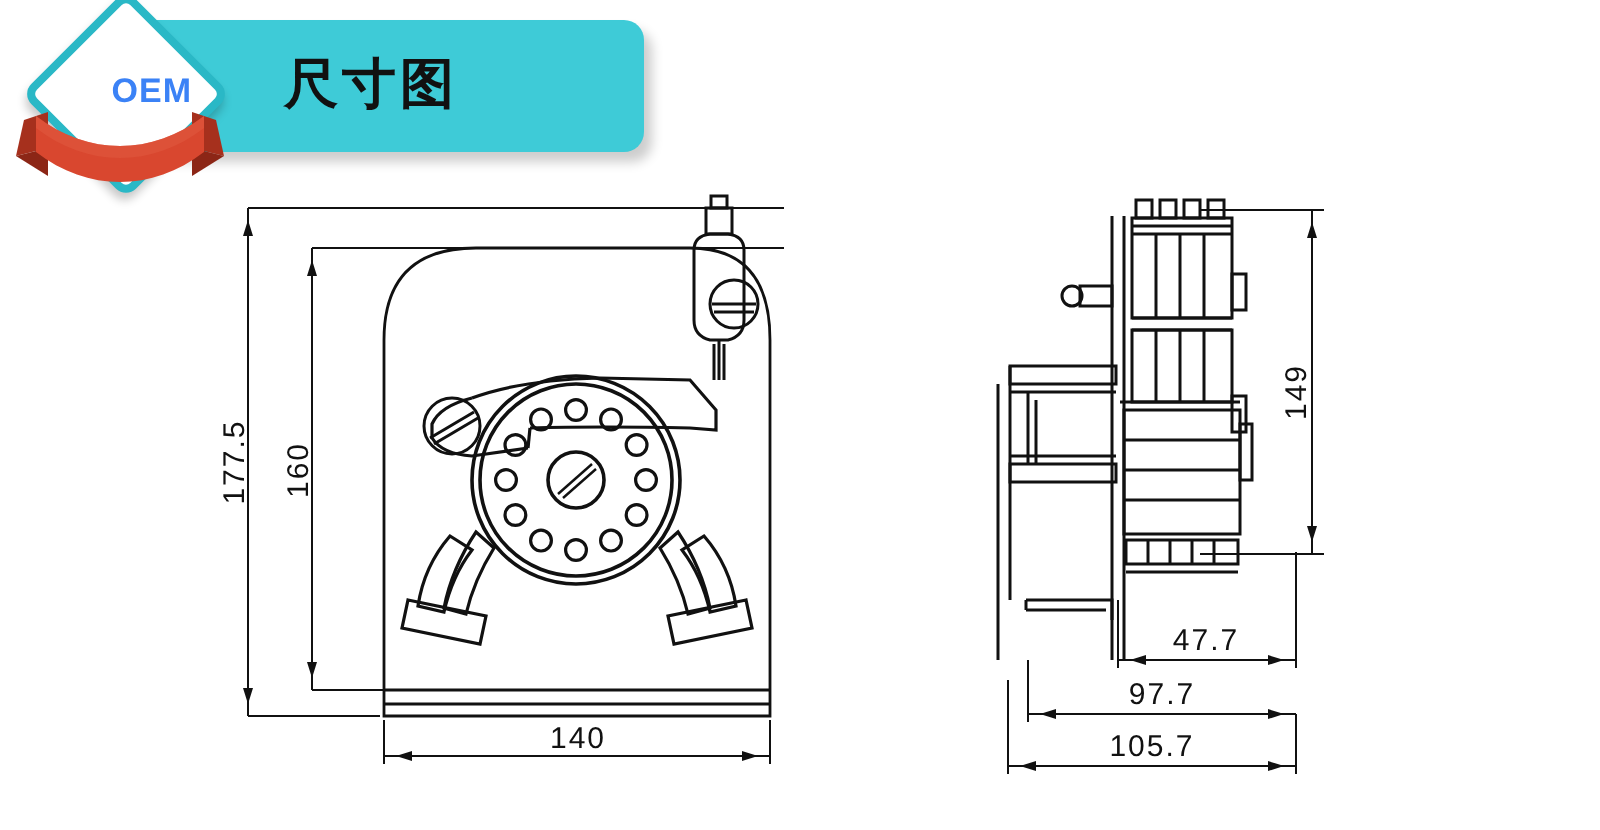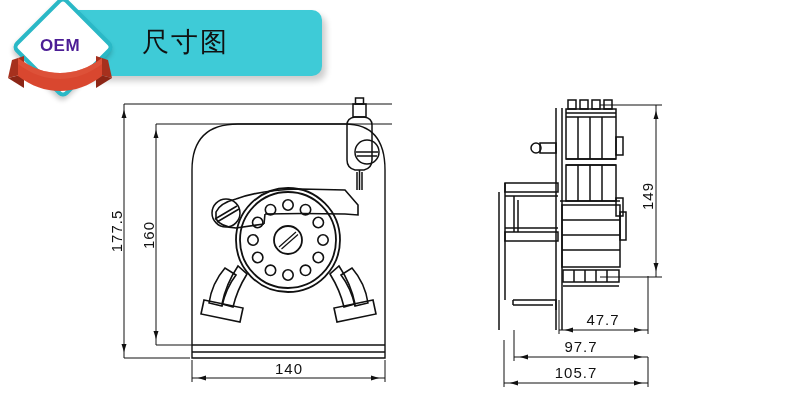--- a/index.html
+++ b/index.html
@@ -15,20 +15,21 @@
     font-family: "Liberation Sans", sans-serif;
   }
 
   
   #header-banner {
     position: absolute;
     left: 46px;
     top: 10px;
     width: 276px;
     height: 66px;
+    font-weight: bold;
   }
   #banner-pill {
     position: absolute;
     left: 0;
     top: 0;
     width: 276px;
     height: 66px;
     background: #3ecbd7;
     border-radius: 10px 10px 10px 10px;
     box-shadow: 4px 5px 6px rgba(0,0,0,0.20);
@@ -64,25 +65,25 @@
     border: 4px solid #2ab8c6;
     transform: rotate(45deg);
     border-radius: 7px;
     box-shadow: 2px 3px 5px rgba(0,0,0,0.22);
   }
   #oem-label {
     position: absolute;
     left: 14px;
     top: 34px;
     width: 72px;
-    text-align: center;
+    text-align: right;
     font-family: "Liberation Sans", sans-serif;
     font-weight: bold;
     font-size: 17px;
-    color: #4c1d95;
+    color: #3b82f6;
     letter-spacing: 0.5px;
   }
   #oem-ribbon {
     position: absolute;
     left: -4px;
     top: 52px;
     width: 108px;
     height: 40px;
   }
 

